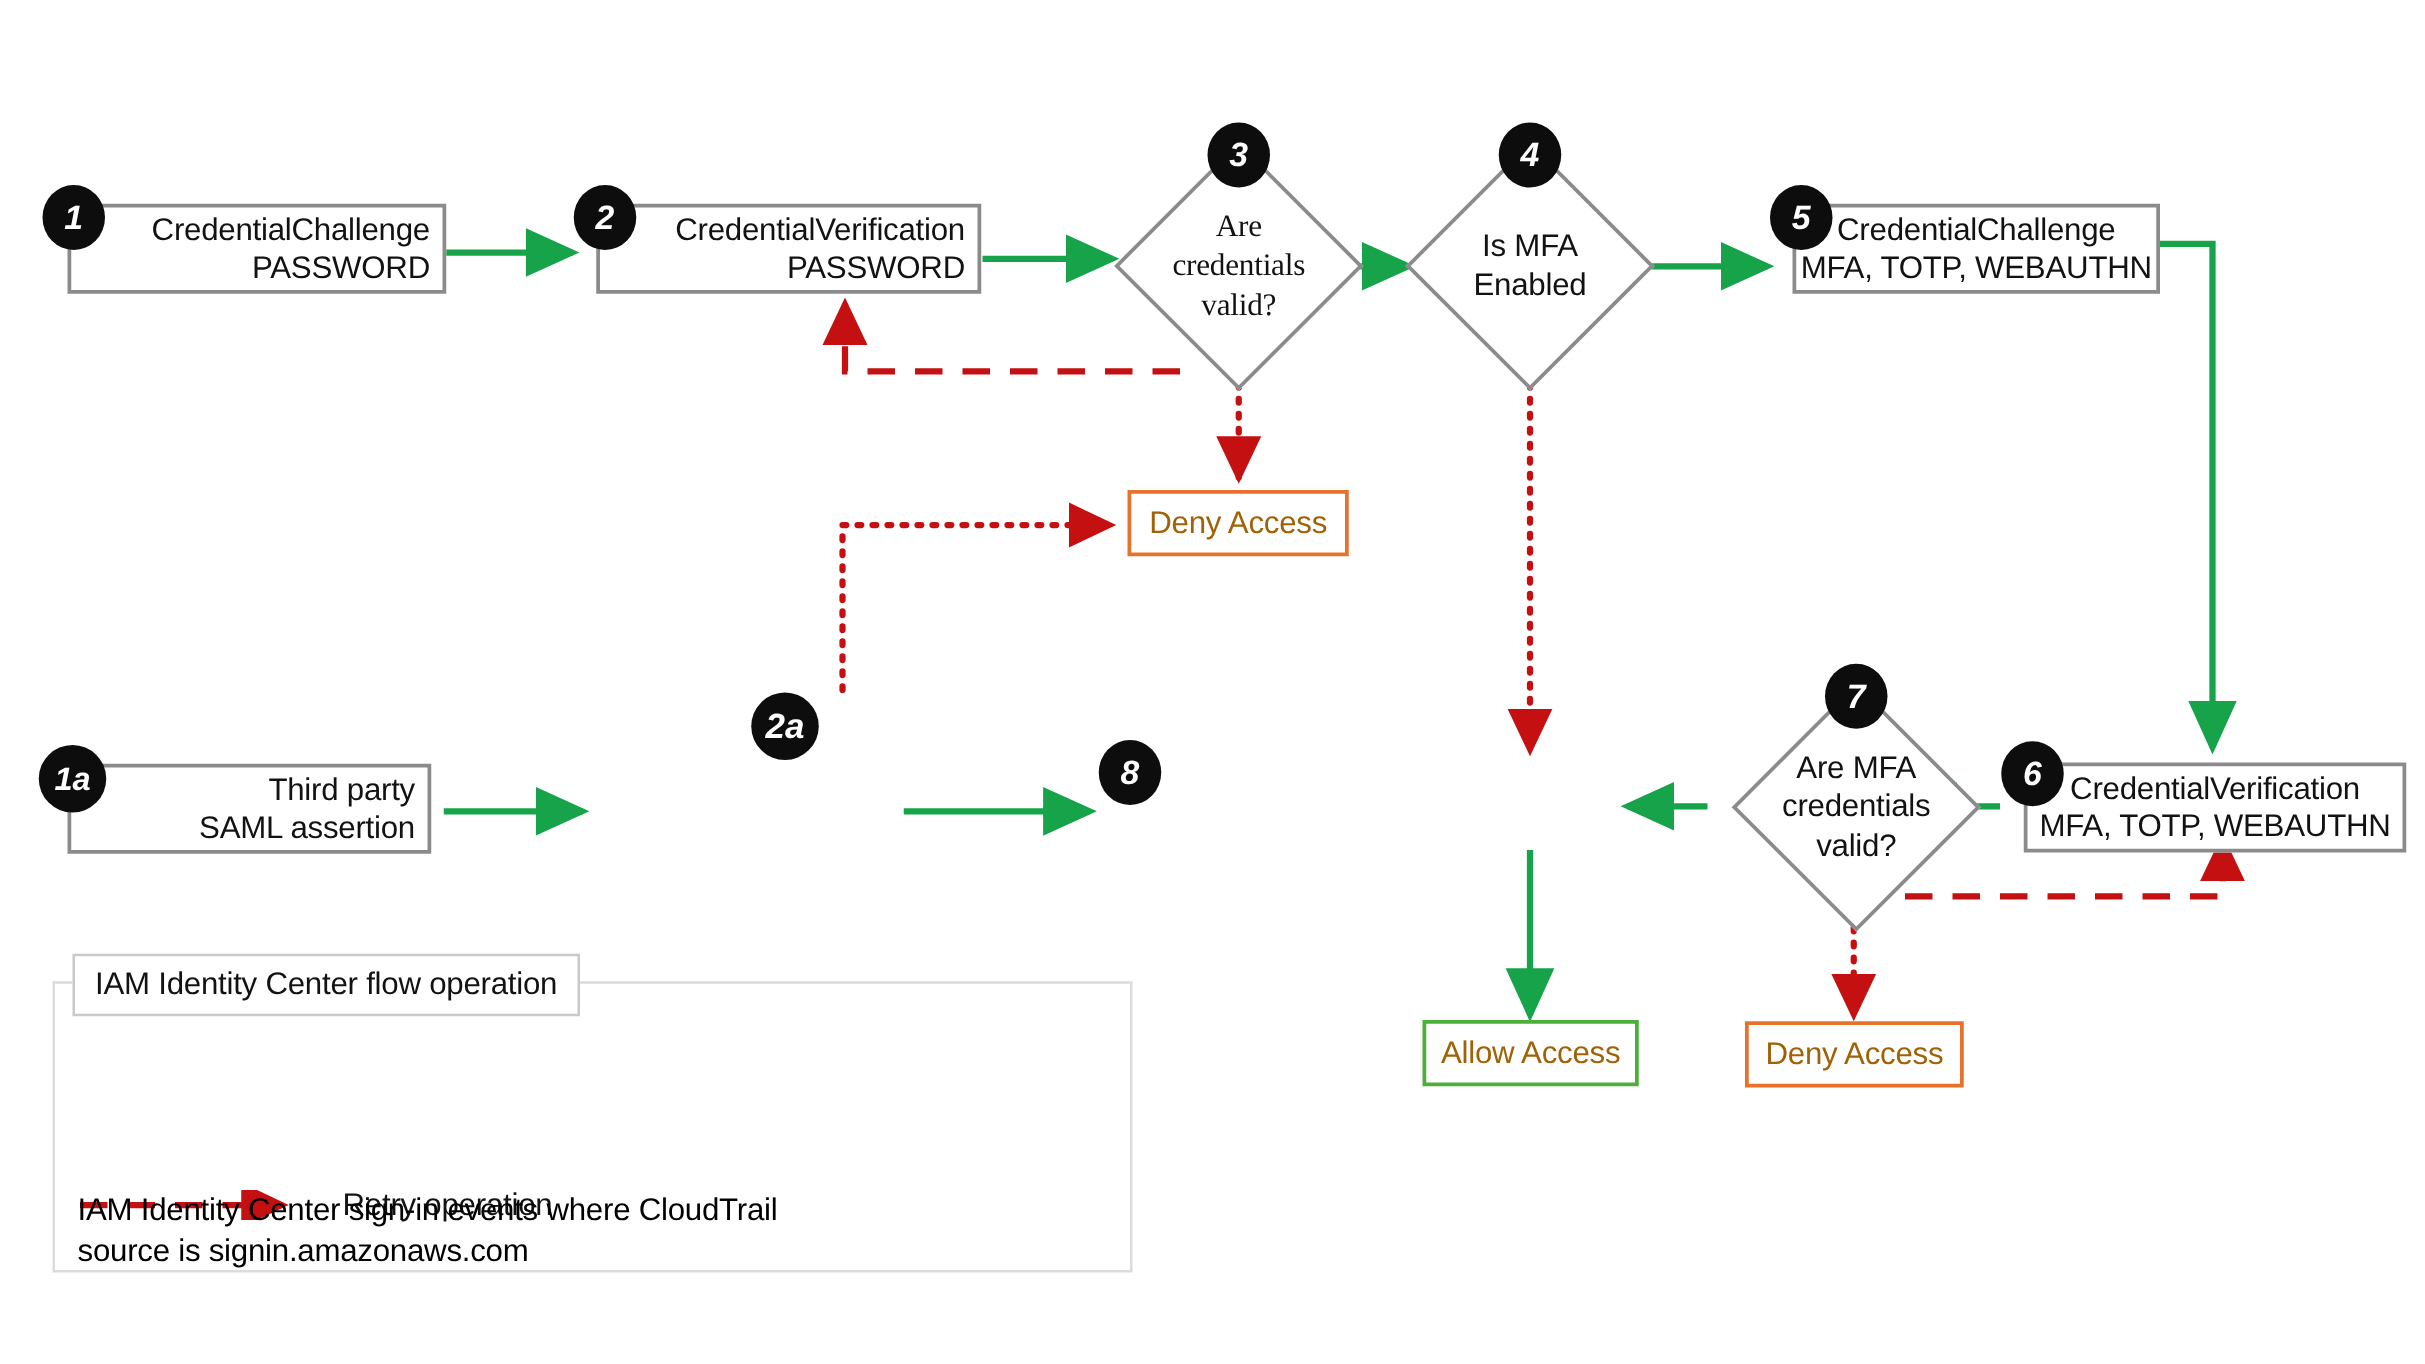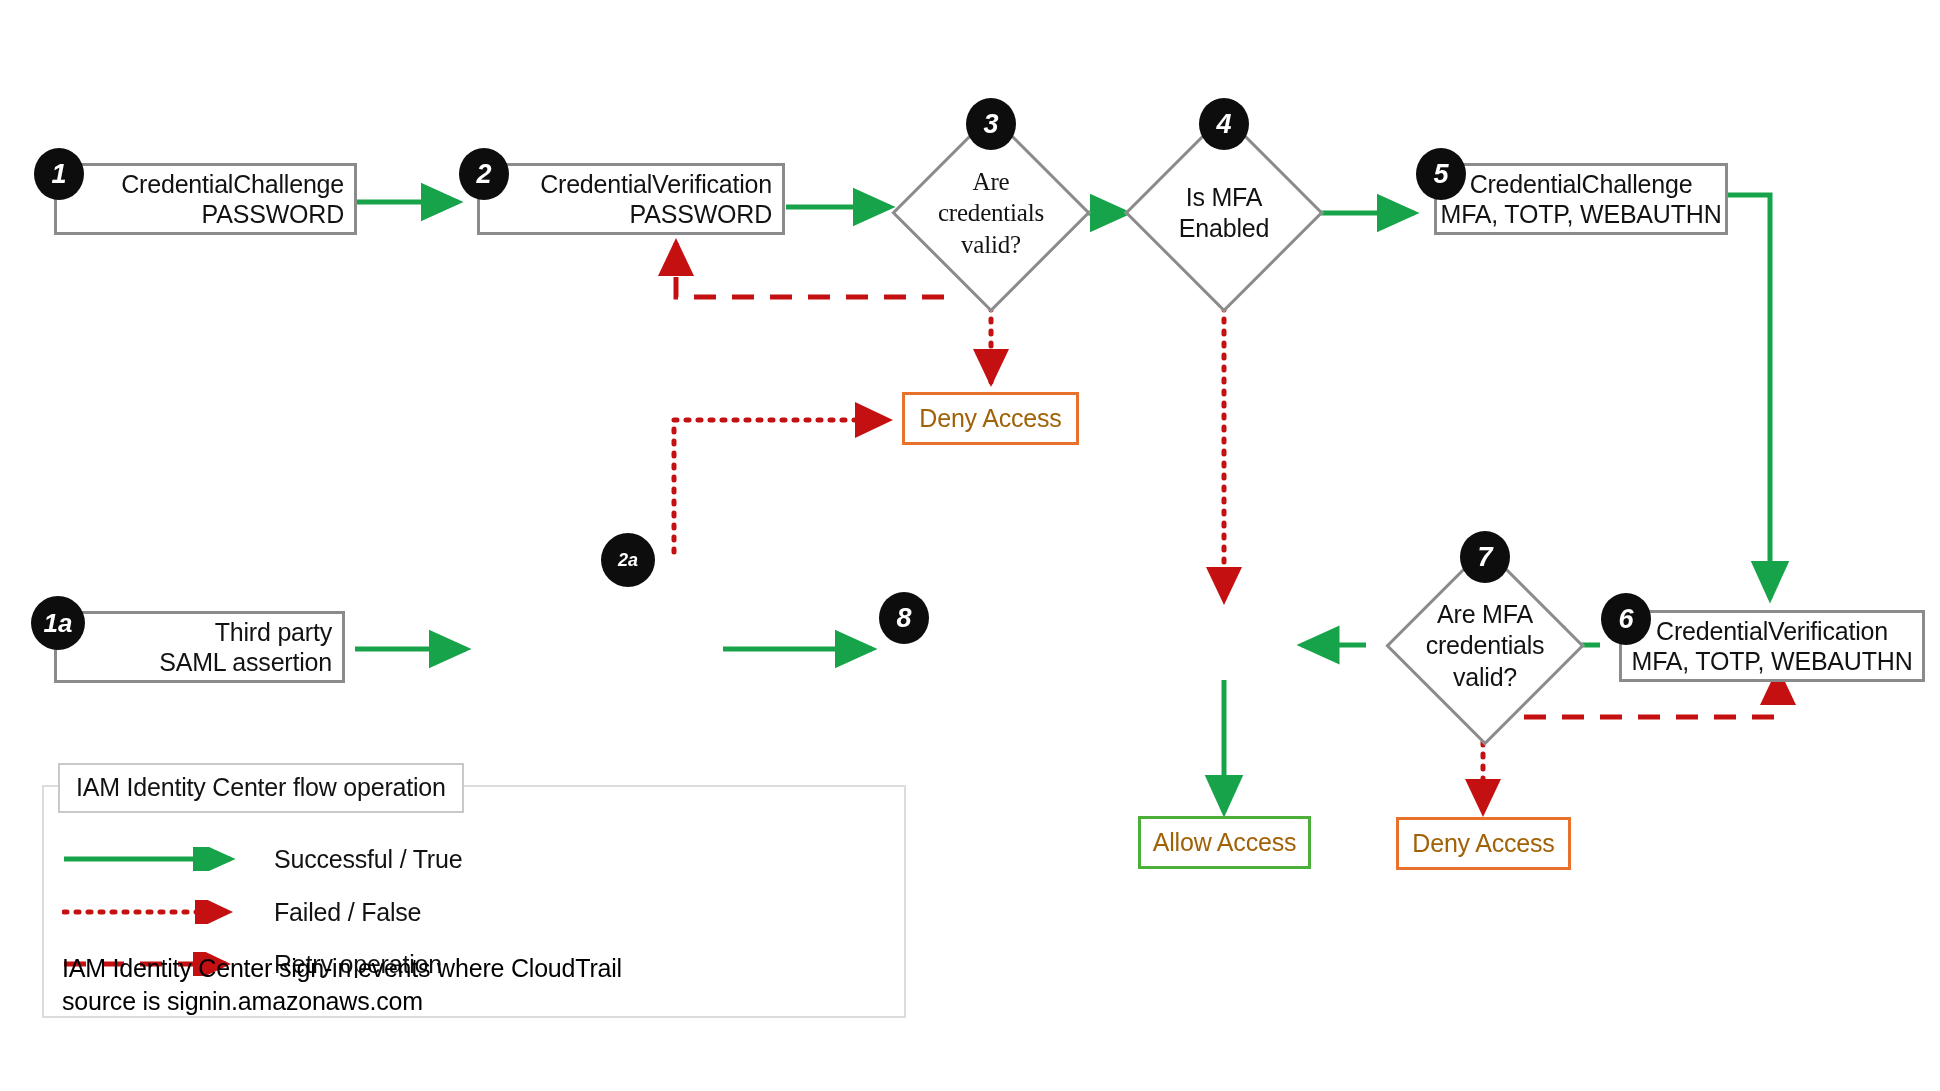--- a/index.html
+++ b/index.html
@@ -275,60 +275,38 @@
   <div class="badge" style="left:1460px; top:531px; width:50px; height:52px;">7</div>
 
   <div class="badge" style="left:879px; top:592px; width:50px; height:52px;">8</div>
 
   <div class="node proc align-right" style="left:54px; top:611px; width:291px; height:72px;">
     <span class="ln">Third party</span>
     <span class="ln">SAML assertion</span>
   </div>
   <div class="badge wide" style="left:31px; top:596px; width:54px; height:54px; font-size:26px;">1a</div>
 
-  <div class="badge wide" style="left:601px; top:533px; width:54px; height:54px; font-size:18px;">2a</div>
+  <div class="badge wide" style="left:601px; top:554px; width:54px; height:54px; font-size:28px;">2a</div>
 
   <div class="term deny" style="left:902px; top:392px; width:177px; height:53px;">
     <span>Deny Access</span>
   </div>
 
   <div class="term allow" style="left:1138px; top:816px; width:173px; height:53px;">
     <span>Allow Access</span>
   </div>
 
   <div class="term deny" style="left:1396px; top:817px; width:175px; height:53px;">
     <span>Deny Access</span>
   </div>
 
   <div id="legend">
     <div id="legend-title">IAM Identity Center flow operation</div>
 
-    <div class="legend-row" style="top:52px;">
-      <svg class="swatch" viewBox="0 0 180 24">
-        <defs>
-          <marker id="lg-green" markerWidth="9" markerHeight="9" refX="7.5" refY="4.5" orient="auto">
-            <path d="M0,0.6 L8.6,4.5 L0,8.4 Z" fill="#16a34a"></path>
-          </marker>
-        </defs>
-        <line x1="2" y1="12" x2="168" y2="12" stroke="#16a34a" stroke-width="5" marker-end="url(#lg-green)"></line>
-      </svg>
-      <span class="ltext">Successful / True</span>
-    </div>
-
-    <div class="legend-row" style="top:105px;">
-      <svg class="swatch" viewBox="0 0 180 24">
-        <defs>
-          <marker id="lg-red1" markerWidth="8" markerHeight="8" refX="6.6" refY="4" orient="auto">
-            <path d="M0,0.4 L7.6,4 L0,7.6 Z" fill="#c41010"></path>
-          </marker>
-        </defs>
-        <line x1="2" y1="12" x2="166" y2="12" stroke="#c41010" stroke-width="5" stroke-dasharray="3 9" stroke-linecap="round" marker-end="url(#lg-red1)"></line>
-      </svg>
-      <span class="ltext">Failed / False</span>
-    </div>
+
 
     <div class="legend-row" style="top:157px;">
       <svg class="swatch" viewBox="0 0 180 24">
         <defs>
           <marker id="lg-red2" markerWidth="8" markerHeight="8" refX="6.6" refY="4" orient="auto">
             <path d="M0,0.4 L7.6,4 L0,7.6 Z" fill="#c41010"></path>
           </marker>
         </defs>
         <line x1="2" y1="12" x2="164" y2="12" stroke="#c41010" stroke-width="5" stroke-dasharray="22 16" marker-end="url(#lg-red2)"></line>
       </svg>

